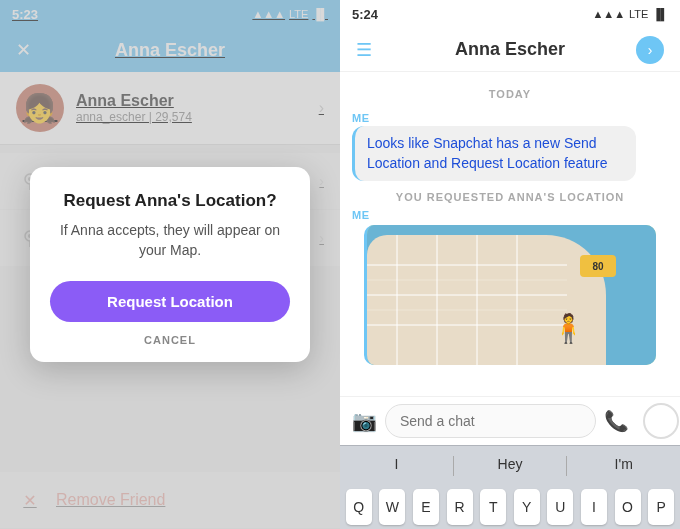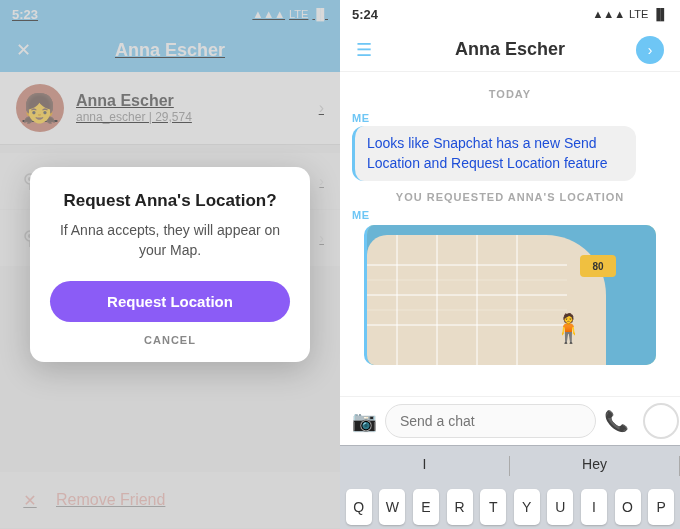--- a/index.html
+++ b/index.html
@@ -602,20 +602,21 @@
       <div class="chat-circle-btn"></div>
 
     </div>
   </div>
 
   <div style="display:flex;background:#d1d5db;border-top:1px solid #b0b4bb;height:40px;">
     <div class="key-suggestion">I</div>
     <div class="key-suggestion-divider"></div>
     <div class="key-suggestion">Hey</div>
     <div class="key-suggestion-divider"></div>
+    <div class="key-suggestion">I'm</div>
   </div>
 
   <div class="keyboard-top-row">
     <div class="key">Q</div>
     <div class="key">W</div>
     <div class="key">E</div>
     <div class="key">R</div>
     <div class="key">T</div>
     <div class="key">Y</div>
     <div class="key">U</div>

